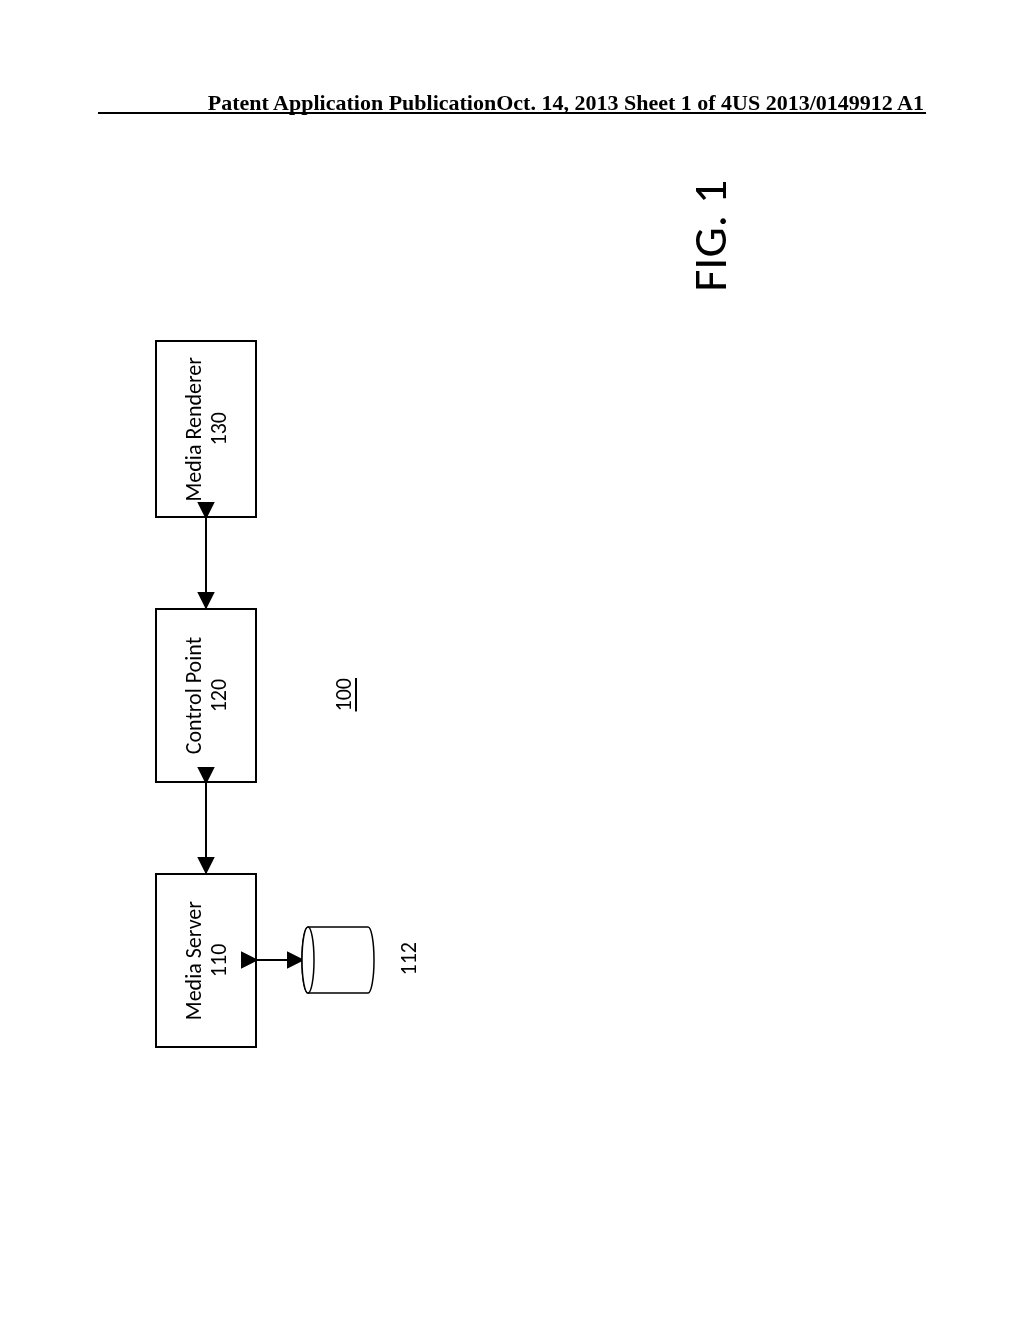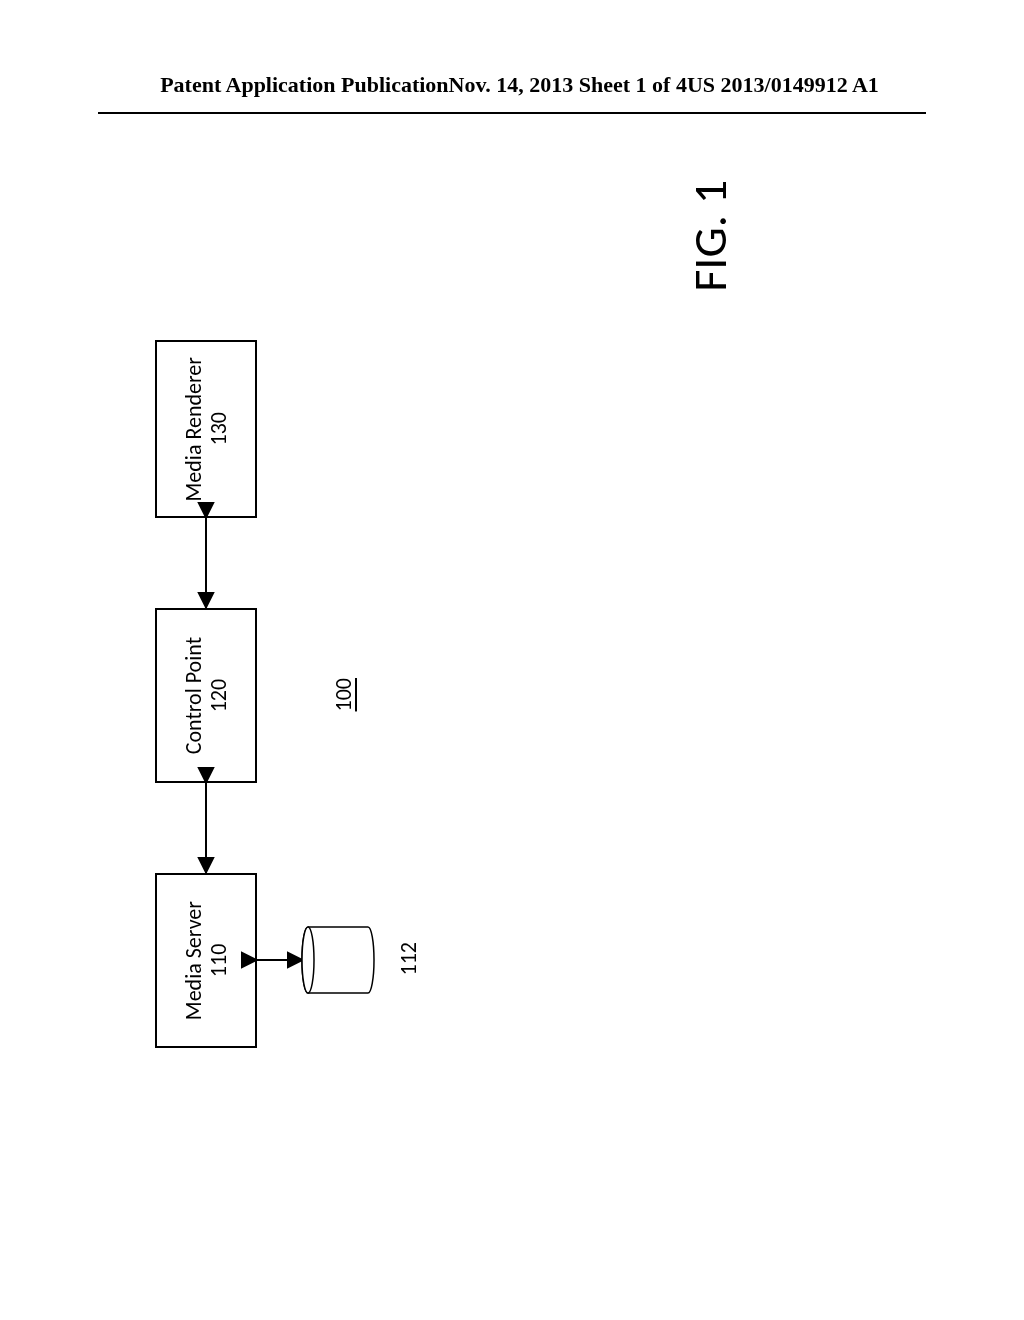--- a/index.html
+++ b/index.html
@@ -7,26 +7,26 @@
     margin: 0;
     width: 1024px;
     height: 1320px;
     background: #fff;
     font-family: "Times New Roman", Times, serif;
     color: #000;
     position: relative;
   }
   .header {
     position: absolute;
-    top: 72px;
+    top: 90px;
     left: 0;
     width: 100%;
     padding: 0 100px 6px 115px;
     display: flex;
-    justify-content: center;
+    justify-content: flex-end;
     font-size: 22px;
     font-weight: bold;
   }
   .header-rule {
     position: absolute;
     top: 112px;
     left: 98px;
     width: 828px;
     height: 2px;
     background: #000;
@@ -86,21 +86,21 @@
     top: 0;
     left: 0;
     overflow: visible;
   }
 </style>
 </head>
 <body>
 
 <div class="header">
   <span>Patent Application Publication</span>
-  <span>Nov. 14, 2013  Sheet 1 of 4</span>
+  <span>Oct. 14, 2013  Sheet 1 of 4</span>
   <span>US 2013/0149912 A1</span>
 </div>
 <div class="header-rule"></div>
 
 <div class="figure-area">
 
   <div class="diagram">
 
     <div class="box" style="top:613px; left:40px; width:102px; height:175px;">
       <span class="vlabel">Media Server

